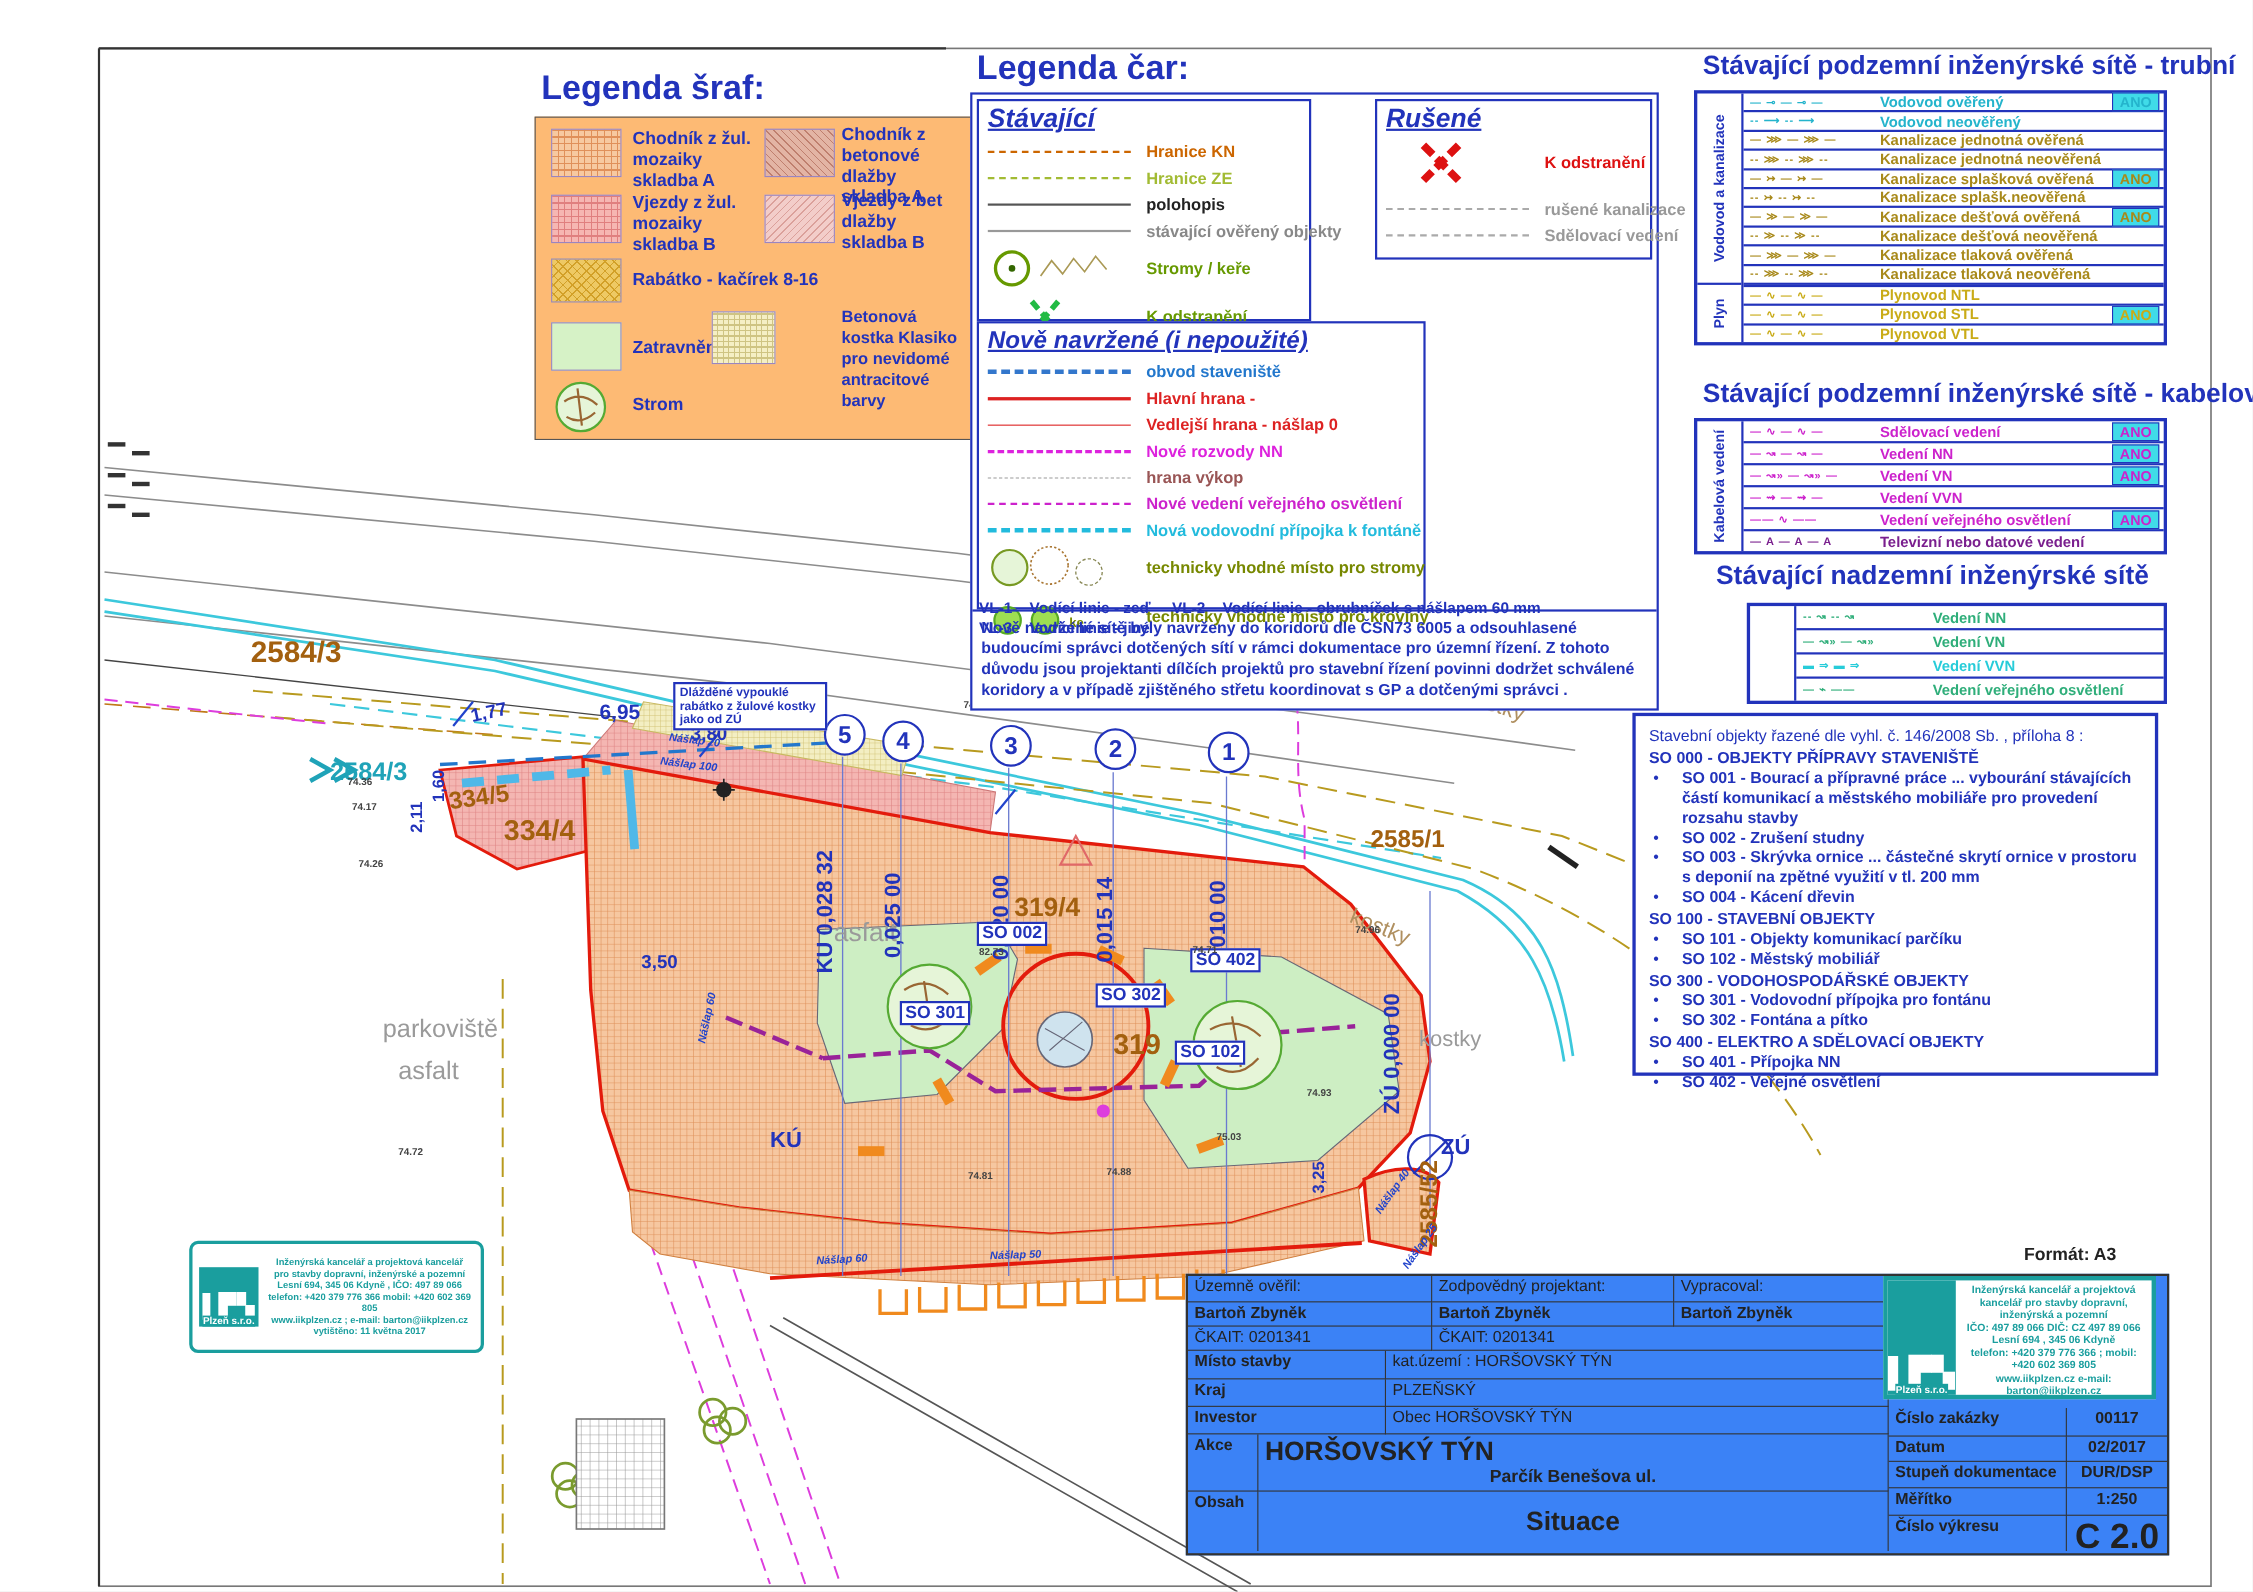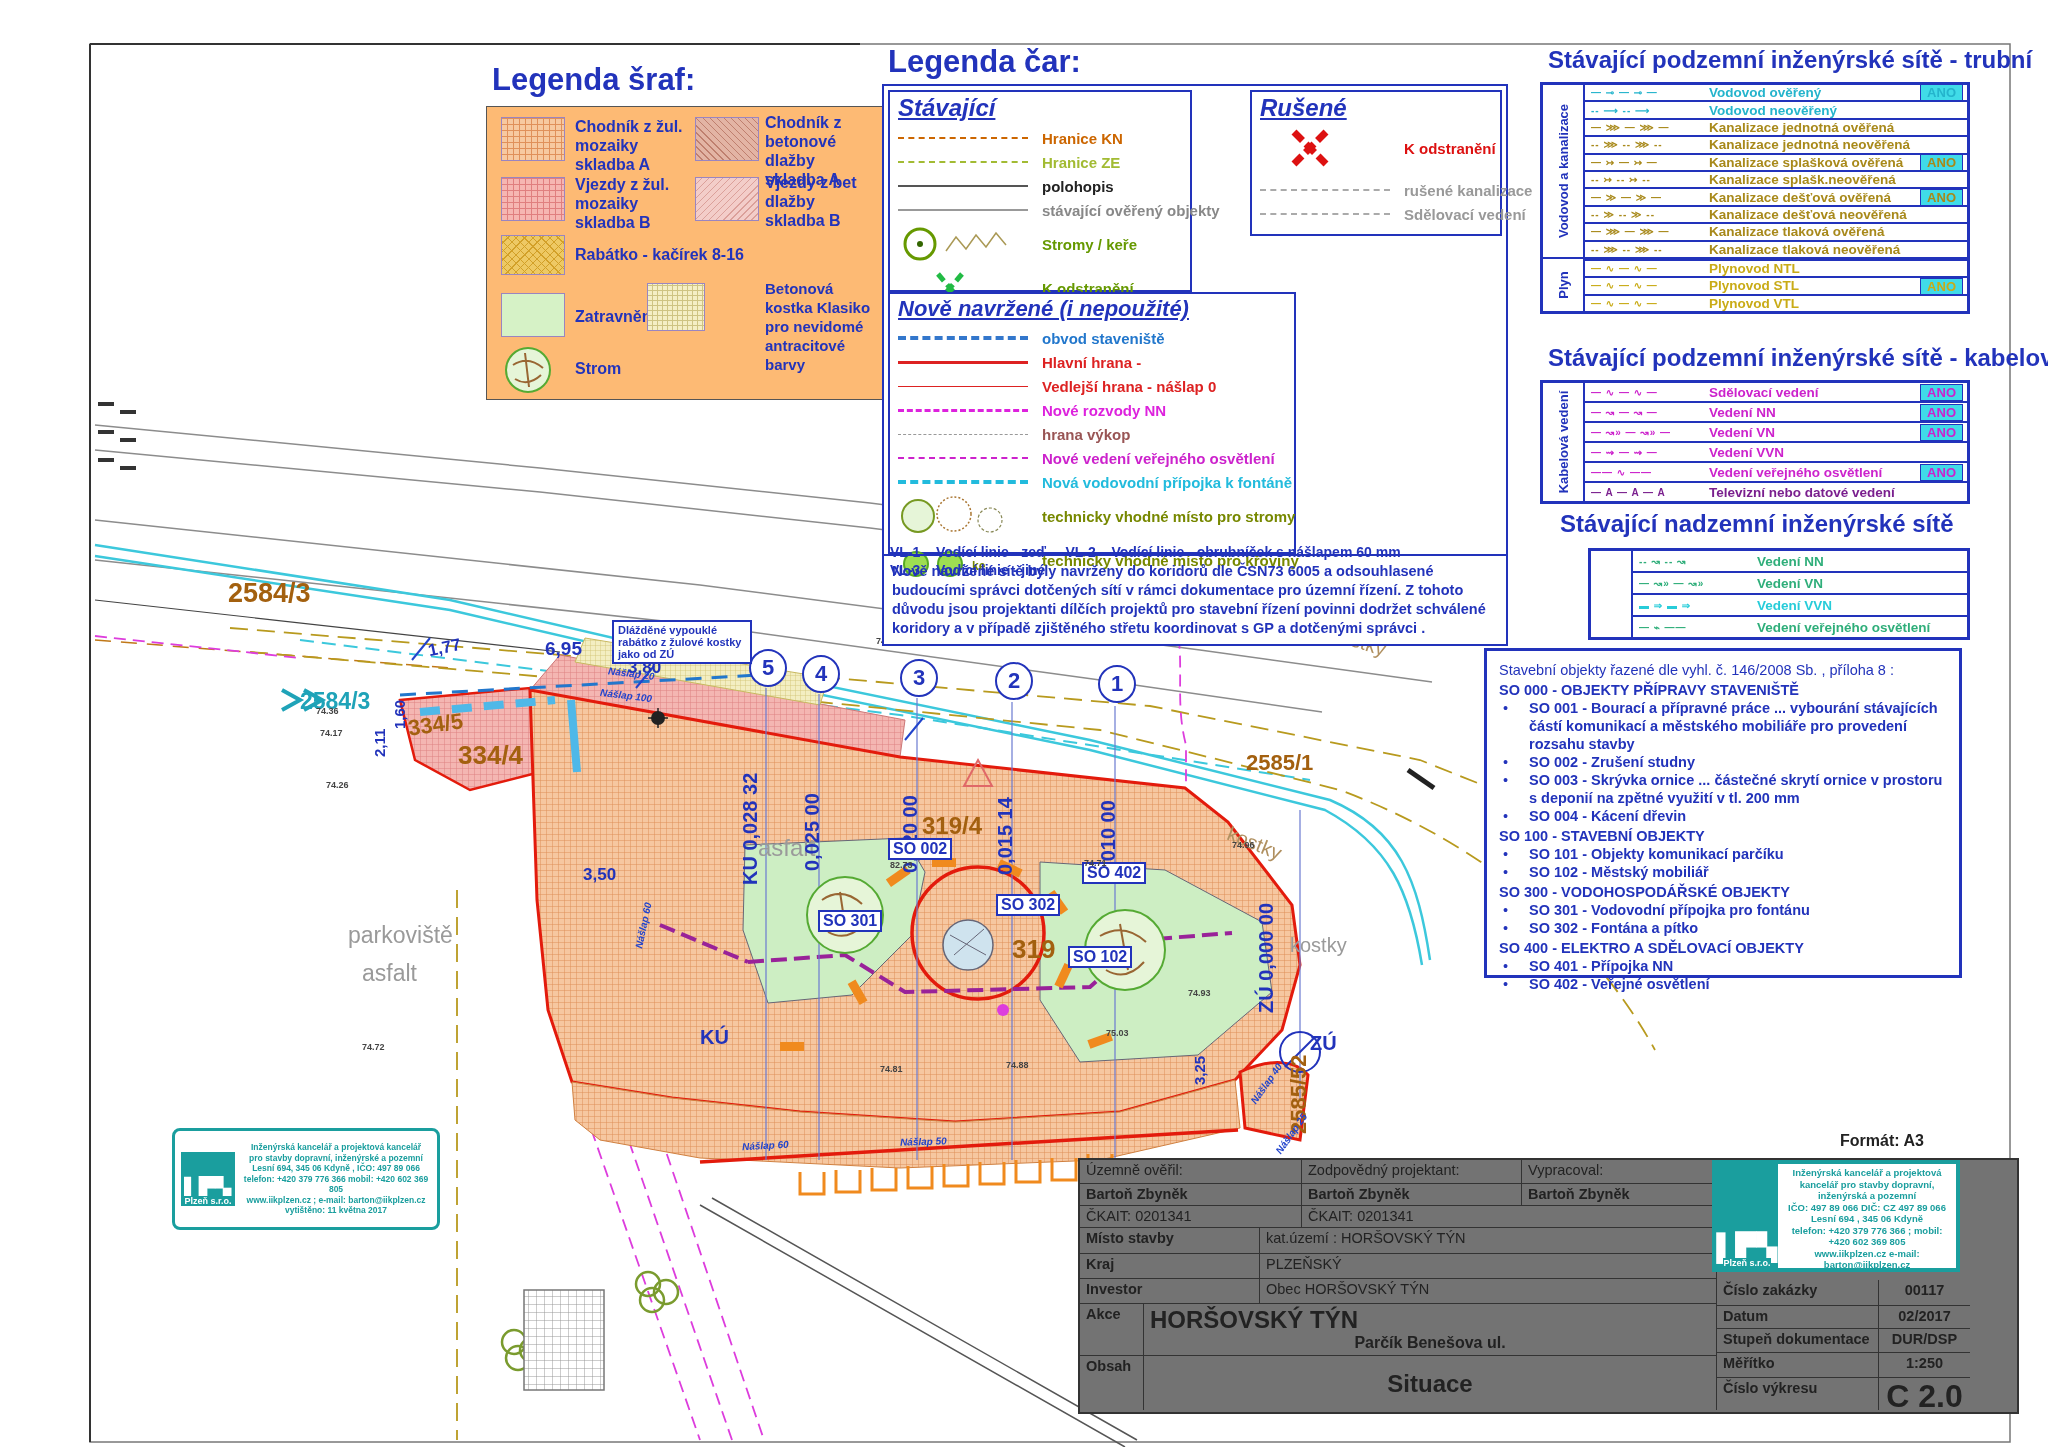--- a/index.html
+++ b/index.html
@@ -63,21 +63,21 @@
   
   #soblock{left:1484px;top:648px;width:478px;height:330px;border:3px solid #2233bb;background:#fff;color:#2233bb;
     padding:10px 12px;box-sizing:border-box;font-size:14.5px;line-height:18px;}
   .so-head{font-weight:normal;margin-bottom:2px;}
   .so-sec{font-weight:bold;margin-top:2px;}
   .so-item{display:flex;margin-left:4px;}
   .so-bullet{width:26px;flex:none;}
   .so-text{font-weight:bold;white-space:normal;}
 
   
-  #tblock{left:1078px;top:1158px;width:890px;height:252px;border:2px solid #333;background:#737373;padding-left:47px;}
+  #tblock{left:1078px;top:1158px;width:890px;height:252px;border:2px solid #333;background:#3b82f6;}
   .tc{position:absolute;border-right:1.5px solid #333;border-bottom:1.5px solid #333;box-sizing:border-box;
     font-size:14.5px;color:#222;padding:2px 6px;overflow:hidden;white-space:nowrap;}
   #fmt{left:1840px;top:1132px;font-size:16px;color:#222;font-weight:bold;}
   .bigakce{font-size:24px;font-weight:bold;text-align:left;}
   .subakce{font-size:16px;font-weight:bold;text-align:center;}
   .cnum{font-size:32px;font-weight:bold;text-align:center;}
 
   
   .ik-logo{background:#1a9e9e;color:#fff;display:flex;flex-direction:column;align-items:center;justify-content:flex-end;font-weight:bold;}
   .ik-sky{color:#fff;font-size:20px;line-height:16px;letter-spacing:1px;}

